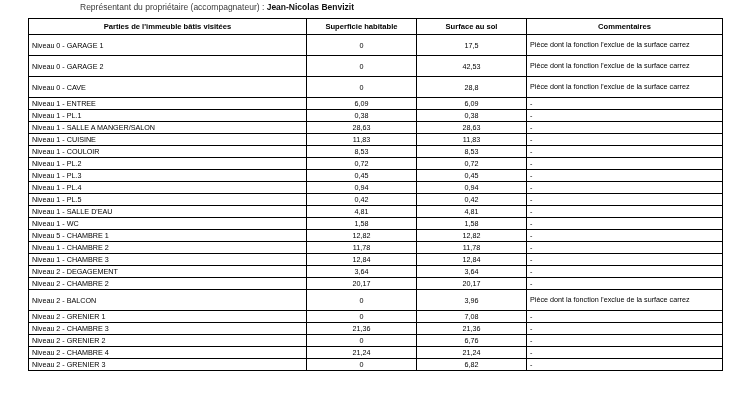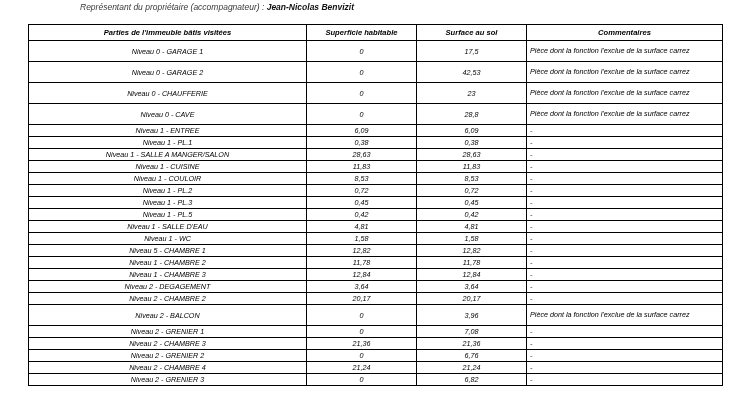--- a/index.html
+++ b/index.html
@@ -13,60 +13,59 @@
     font-family: "Liberation Sans", sans-serif;
     color: #000000;
     overflow: hidden;
   }
   .page {
     position: relative;
     width: 750px;
     height: 420px;
     box-sizing: border-box;
     padding: 0 28px;
-    font-style: italic;
   }
   .top-line {
     font-size: 8.5px;
     color: #3a3a3a;
     padding-top: 1px;
     padding-left: 52px;
     white-space: nowrap;
     overflow: hidden;
     height: 12px;
     line-height: 12px;
   }
   .top-line .bold {
     font-weight: bold;
     color: #111;
   }
   table.grid {
     border-collapse: collapse;
     width: 694px;
-    margin-top: 11px;
+    margin-top: 5px;
     table-layout: fixed;
   }
   table.grid th, table.grid td {
     border: 1px solid #000000;
     font-size: 7.2px;
     padding: 0 3px;
     vertical-align: middle;
   }
   table.grid th {
     font-weight: bold;
     text-align: center;
     height: 15px;
     font-size: 7.6px;
   }
   col.c1 { width: 278px; }
   col.c2 { width: 110px; }
   col.c3 { width: 110px; }
   col.c4 { width: 196px; }
   td.name {
-    text-align: center;
+    text-align: left;
     height: 11px;
   }
   td.num {
     text-align: center;
   }
   td.comment {
     text-align: left;
     font-size: 6.6px;
     line-height: 8px;
   }
@@ -106,26 +105,20 @@
           <td class="num">17,5</td>
           <td class="comment">Pièce dont la fonction l'exclue de la surface carrez</td>
         </tr>
         <tr class="tall">
           <td class="name">Niveau 0 - GARAGE 2</td>
           <td class="num">0</td>
           <td class="num">42,53</td>
           <td class="comment">Pièce dont la fonction l'exclue de la surface carrez</td>
         </tr>
         <tr class="tall">
-          <td class="name">Niveau 0 - CHAUFFERIE</td>
-          <td class="num">0</td>
-          <td class="num">23</td>
-          <td class="comment">Pièce dont la fonction l'exclue de la surface carrez</td>
-        </tr>
-        <tr class="tall">
           <td class="name">Niveau 0 - CAVE</td>
           <td class="num">0</td>
           <td class="num">28,8</td>
           <td class="comment">Pièce dont la fonction l'exclue de la surface carrez</td>
         </tr>
         <tr>
           <td class="name">Niveau 1 - ENTREE</td>
           <td class="num">6,09</td>
           <td class="num">6,09</td>
           <td class="comment">-</td>
@@ -160,20 +153,26 @@
           <td class="num">0,72</td>
           <td class="comment">-</td>
         </tr>
         <tr>
           <td class="name">Niveau 1 - PL.3</td>
           <td class="num">0,45</td>
           <td class="num">0,45</td>
           <td class="comment">-</td>
         </tr>
         <tr>
+          <td class="name">Niveau 1 - PL.4</td>
+          <td class="num">0,94</td>
+          <td class="num">0,94</td>
+          <td class="comment">-</td>
+        </tr>
+        <tr>
           <td class="name">Niveau 1 - PL.5</td>
           <td class="num">0,42</td>
           <td class="num">0,42</td>
           <td class="comment">-</td>
         </tr>
         <tr>
           <td class="name">Niveau 1 - SALLE D'EAU</td>
           <td class="num">4,81</td>
           <td class="num">4,81</td>
           <td class="comment">-</td>

